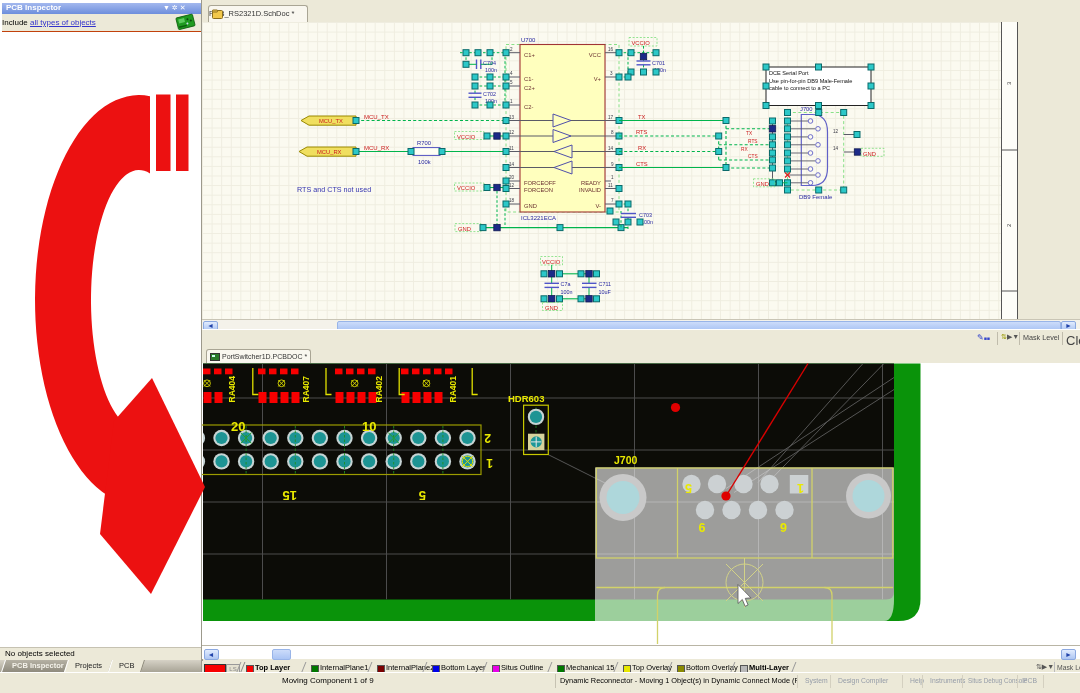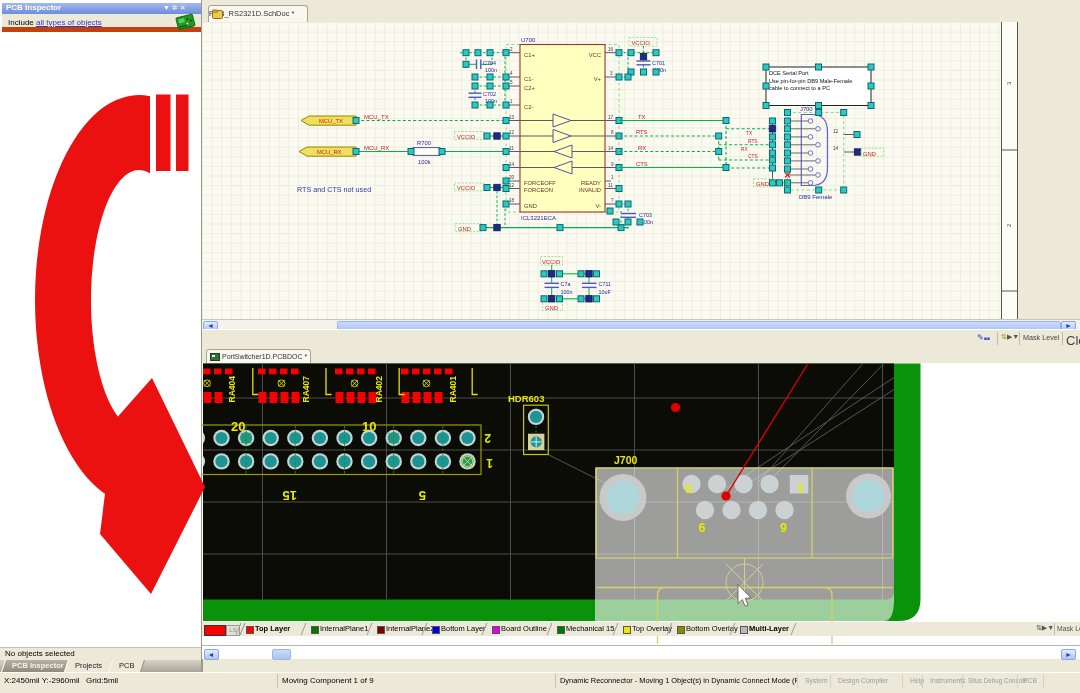--- a/index.html
+++ b/index.html
@@ -6,21 +6,21 @@
 body{width:1080px;height:693px;position:relative;overflow:hidden;
   font-family:"Liberation Sans",sans-serif;background:#ece9d8;}
 .abs{position:absolute;}
 
 #lpanel{left:0;top:0;width:202px;height:693px;background:#fff;}
 #ltitle{left:2px;top:3px;width:199px;height:10.5px;
   background:linear-gradient(#a3b8ee,#6d8edc);color:#fff;font-size:8px;font-weight:bold;
   line-height:10px;padding-left:4px;box-sizing:border-box;}
 #lticons{left:163px;top:3px;height:10px;color:#fff;font-size:7px;line-height:10px;}
 #lbody{left:2px;top:13.5px;width:199px;height:18px;background:#ece9d8;font-size:8px;color:#000;
-  line-height:18px;padding-left:6px;box-sizing:border-box;border-bottom:5px solid #c2410c;}
+  line-height:18px;box-sizing:border-box;border-bottom:1px solid #c2410c;}
 #lbody a{color:#3333cc;text-decoration:underline;}
 #boardicon{left:174px;top:13px;width:22px;height:17px;}
 #noobj{left:0;top:647px;width:201px;height:12.5px;background:#ece9d8;font-size:8px;color:#000;
   line-height:12.5px;padding-left:5px;box-sizing:border-box;border-top:1px solid #c6c2b2;}
 #ltabs{left:0;top:659.5px;width:201px;height:12px;background:linear-gradient(#d6d2c6,#a8a496);
   font-size:7.5px;color:#222;}
 .ltab{position:absolute;top:0;height:12px;line-height:12px;padding:0 8px;
   transform:skewX(-18deg);border-right:1px solid #8a8678;border-left:1px solid #fff;}
 .ltab span{display:inline-block;transform:skewX(18deg);}
 
@@ -34,21 +34,21 @@
   background-image:linear-gradient(#efede0 1px,transparent 1px),linear-gradient(90deg,#efede0 1px,transparent 1px);
   background-size:9.6px 9.6px;}
 #schsvg{left:202px;top:22px;}
 #schhs{left:202px;top:319px;width:878px;height:10px;background:#f4f2ea;border-top:1px solid #c9c5b5;}
 #schstatus{left:202px;top:329px;width:878px;height:16.5px;background:#ece9d8;border-top:1px solid #fff;
   border-bottom:1px solid #c0bcac;}
 #pcbtabbar{left:202px;top:345.5px;width:878px;height:17px;background:#ece9d8;border-bottom:1px solid #c9c5b5;}
 #pcbview{left:202px;top:362.5px;width:878px;height:282px;background:#fff;overflow:hidden;}
 #pcbsvg{left:202px;top:362.5px;}
 #pcbhs{left:202px;top:644.5px;width:878px;height:13px;background:#fff;border-top:1px solid #b9b5a5;}
-#layertabs{left:202px;top:622px;width:878px;height:14px;background:#ece9d8;font-size:7.5px;}
+#layertabs{left:202px;top:661px;width:878px;height:14px;background:#ece9d8;font-size:7.5px;}
 
 #statusbar{left:0;top:671.5px;width:1080px;height:17.5px;background:#ece9d8;border-top:1px solid #fff;
   font-size:8px;color:#000;}
 #botfill{left:0;top:689px;width:1080px;height:4px;background:#ece9d8;}
 .scell{position:absolute;top:1.5px;height:14px;line-height:14px;border-right:1px solid #c6c2b2;
   padding-left:4px;box-sizing:border-box;white-space:nowrap;overflow:hidden;}
 .mitem{color:#959ca8;}
 
 .sbtn{position:absolute;background:linear-gradient(#e2ecfe,#aec6f2);border:1px solid #8ba8e0;
   border-radius:2px;color:#2244aa;font-size:7px;font-weight:bold;text-align:center;}
@@ -739,42 +739,41 @@
     <div style="position:absolute;left:109px;top:3.5px;width:6px;height:6px;background:#007800;border:0.5px solid #555;"></div>
     <div style="position:absolute;left:118px;top:2px;font-size:7.5px;font-weight:normal;color:#000;white-space:nowrap;">InternalPlane1</div>
     <div style="position:absolute;left:101px;top:1px;width:1px;height:12px;background:#999;transform:skewX(-22deg);"></div>
     <div style="position:absolute;left:175px;top:3.5px;width:6px;height:6px;background:#7a0000;border:0.5px solid #555;"></div>
     <div style="position:absolute;left:184px;top:2px;font-size:7.5px;font-weight:normal;color:#000;white-space:nowrap;">InternalPlane2</div>
     <div style="position:absolute;left:167px;top:1px;width:1px;height:12px;background:#999;transform:skewX(-22deg);"></div>
     <div style="position:absolute;left:230px;top:3.5px;width:6px;height:6px;background:#0000e8;border:0.5px solid #555;"></div>
     <div style="position:absolute;left:239px;top:2px;font-size:7.5px;font-weight:normal;color:#000;white-space:nowrap;">Bottom Layer</div>
     <div style="position:absolute;left:222px;top:1px;width:1px;height:12px;background:#999;transform:skewX(-22deg);"></div>
     <div style="position:absolute;left:290px;top:3.5px;width:6px;height:6px;background:#e800e8;border:0.5px solid #555;"></div>
-    <div style="position:absolute;left:299px;top:2px;font-size:7.5px;font-weight:normal;color:#000;white-space:nowrap;">Board Outline</div>
+    <div style="position:absolute;left:299px;top:2px;font-size:7.5px;font-weight:normal;color:#000;white-space:nowrap;">Situs Outline</div>
     <div style="position:absolute;left:282px;top:1px;width:1px;height:12px;background:#999;transform:skewX(-22deg);"></div>
     <div style="position:absolute;left:355px;top:3.5px;width:6px;height:6px;background:#007800;border:0.5px solid #555;"></div>
     <div style="position:absolute;left:364px;top:2px;font-size:7.5px;font-weight:normal;color:#000;white-space:nowrap;">Mechanical 15</div>
     <div style="position:absolute;left:347px;top:1px;width:1px;height:12px;background:#999;transform:skewX(-22deg);"></div>
     <div style="position:absolute;left:421px;top:3.5px;width:6px;height:6px;background:#e8e800;border:0.5px solid #555;"></div>
     <div style="position:absolute;left:430px;top:2px;font-size:7.5px;font-weight:normal;color:#000;white-space:nowrap;">Top Overlay</div>
     <div style="position:absolute;left:413px;top:1px;width:1px;height:12px;background:#999;transform:skewX(-22deg);"></div>
     <div style="position:absolute;left:475px;top:3.5px;width:6px;height:6px;background:#8a8a00;border:0.5px solid #555;"></div>
     <div style="position:absolute;left:484px;top:2px;font-size:7.5px;font-weight:normal;color:#000;white-space:nowrap;">Bottom Overlay</div>
     <div style="position:absolute;left:467px;top:1px;width:1px;height:12px;background:#999;transform:skewX(-22deg);"></div>
     <div style="position:absolute;left:538px;top:3.5px;width:6px;height:6px;background:#b8b8b8;border:0.5px solid #555;"></div>
     <div style="position:absolute;left:547px;top:2px;font-size:7.5px;font-weight:bold;color:#000;white-space:nowrap;">Multi-Layer</div>
     <div style="position:absolute;left:530px;top:1px;width:1px;height:12px;background:#999;transform:skewX(-22deg);"></div>
     <div style="position:absolute;left:591px;top:1px;width:1px;height:12px;background:#999;transform:skewX(-22deg);"></div>
     <div style="position:absolute;left:834px;top:2px;font-size:7px;color:#555;">⇅▶▼</div>
     <div style="position:absolute;left:852px;top:1px;width:1px;height:12px;background:#bbb;"></div>
     <div style="position:absolute;left:855px;top:2.5px;font-size:6.8px;color:#555;white-space:nowrap;">Mask Level</div>
   </div>
 
 <div class="abs" id="statusbar">
-  <div class="scell" style="left:0;width:278px;">X:2450mil Y:-2960mil&nbsp;&nbsp;&nbsp;Grid:5mil</div>
   <div class="scell" style="left:278px;width:278px;">Moving Component 1 of 9</div>
   <div class="scell" style="left:556px;width:242px;border-right:none;font-size:7.4px;">Dynamic Reconnector - Moving 1 Object(s) in Dynamic Connect Mode (P</div>
     <div class="mitem" style="position:absolute;left:805px;top:4px;font-size:6.8px;white-space:nowrap;">System</div>
     <div style="position:absolute;left:797px;top:2px;width:1px;height:13px;background:#d4d0c0;"></div>
     <div class="mitem" style="position:absolute;left:838px;top:4px;font-size:6.8px;white-space:nowrap;">Design Compiler</div>
     <div style="position:absolute;left:830px;top:2px;width:1px;height:13px;background:#d4d0c0;"></div>
     <div class="mitem" style="position:absolute;left:910px;top:4px;font-size:6.8px;white-space:nowrap;">Help</div>
     <div style="position:absolute;left:902px;top:2px;width:1px;height:13px;background:#d4d0c0;"></div>
     <div class="mitem" style="position:absolute;left:930px;top:4px;font-size:6.8px;white-space:nowrap;">Instruments</div>
     <div style="position:absolute;left:922px;top:2px;width:1px;height:13px;background:#d4d0c0;"></div>

